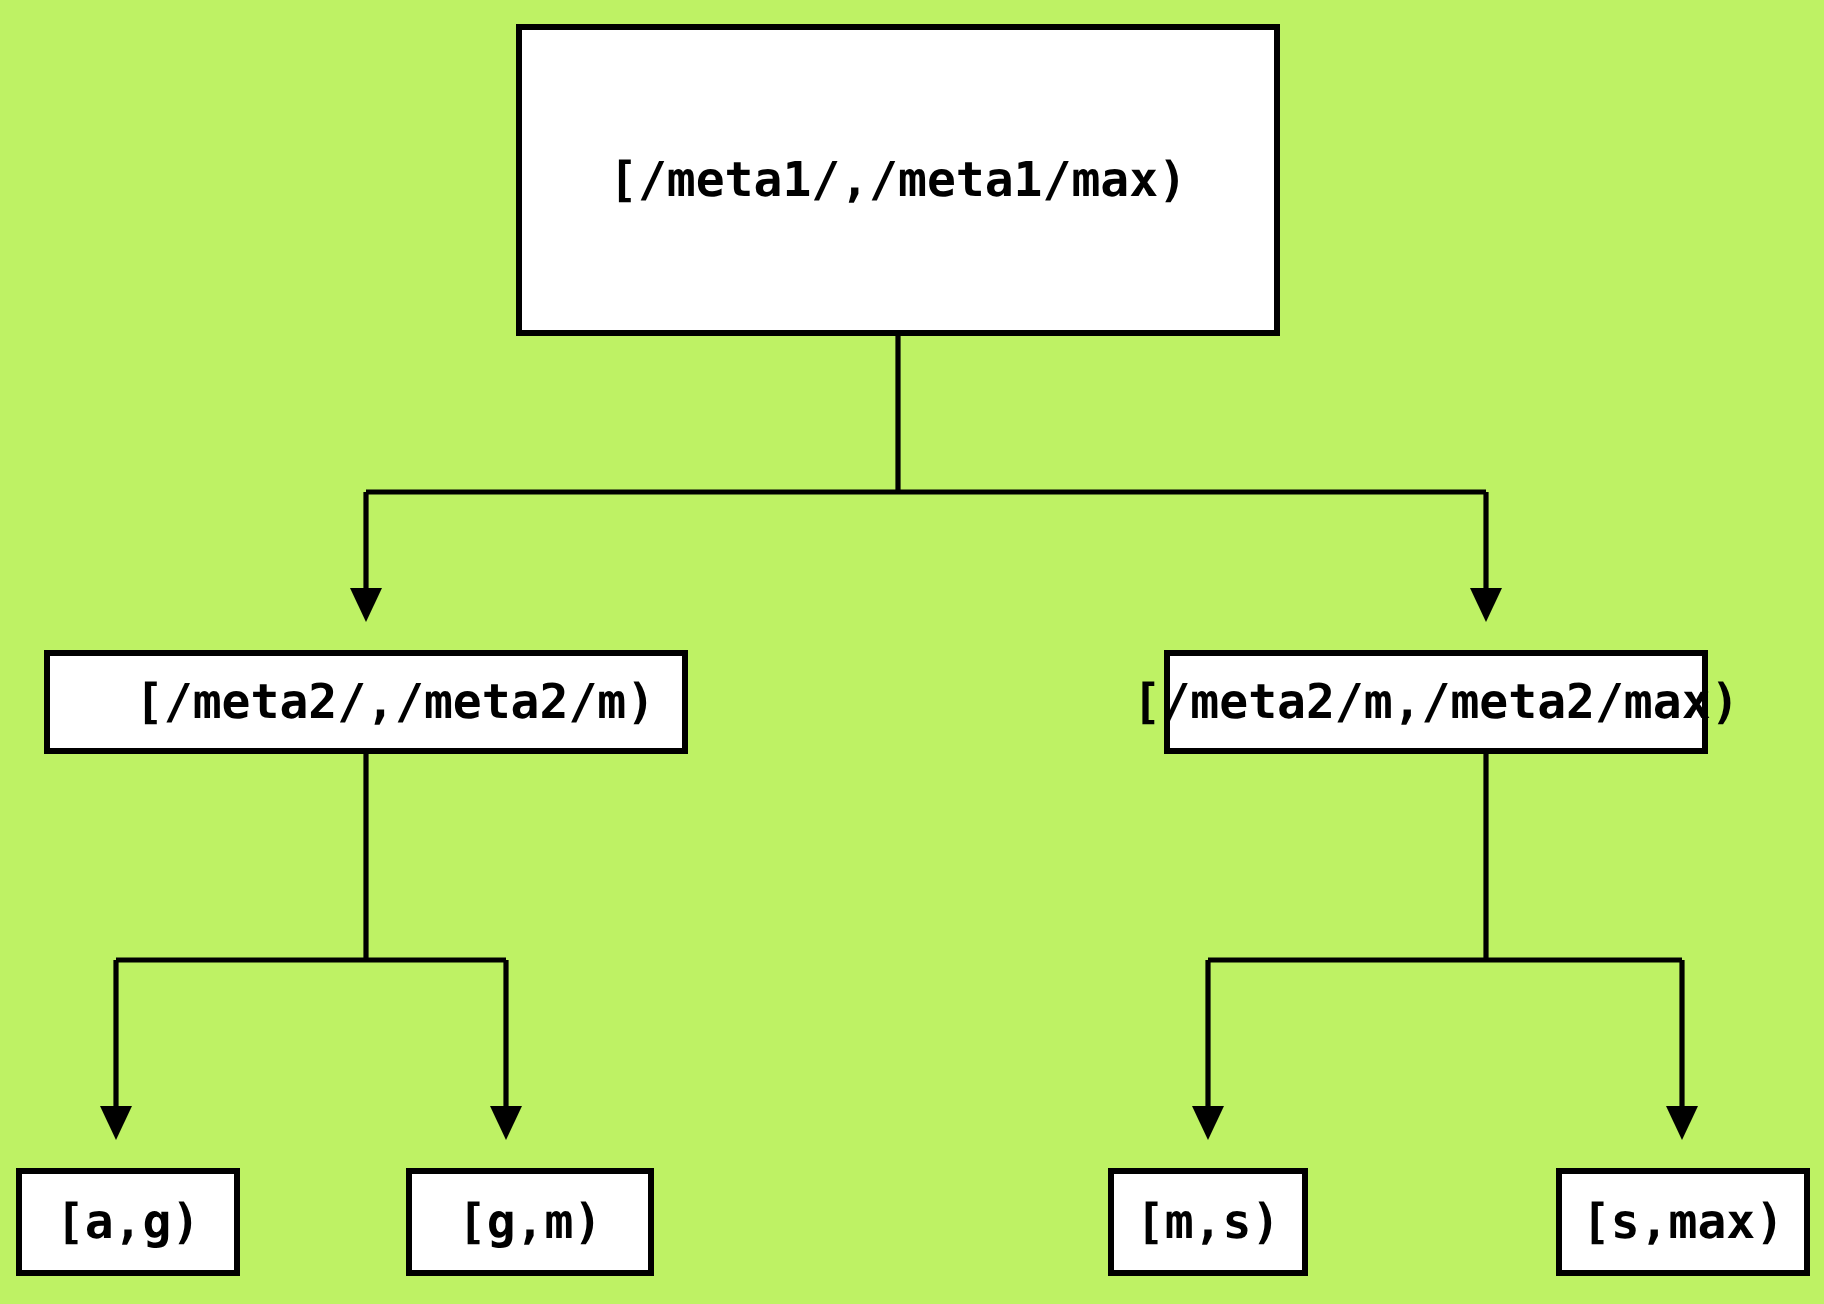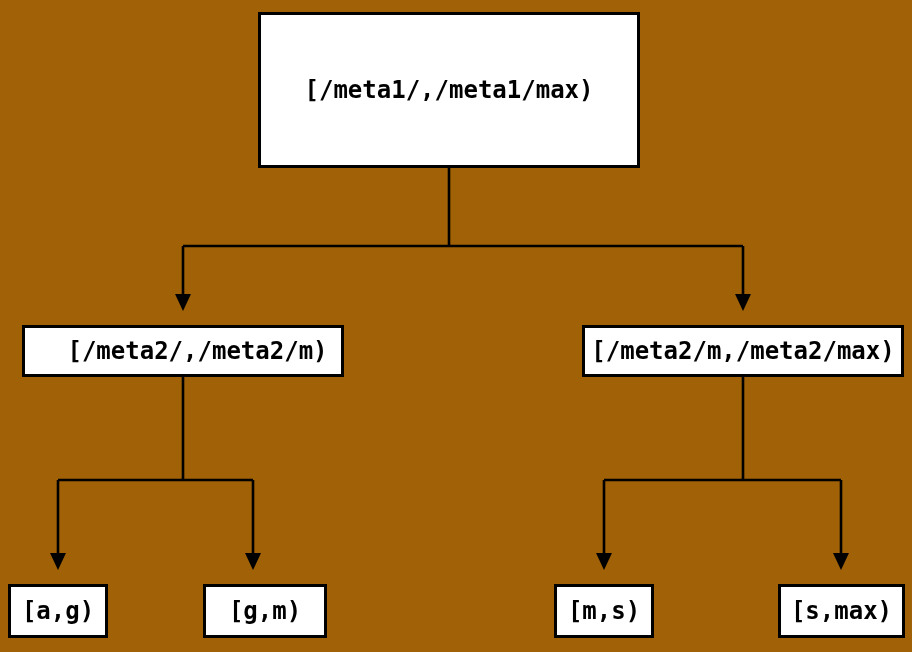--- a/index.html
+++ b/index.html
@@ -4,21 +4,21 @@
 <style>
   html, body {
     margin: 0;
     padding: 0;
     background: #ffffff;
   }
   .canvas {
     position: relative;
     width: 912px;
     height: 652px;
-    background: #a16207;
+    background: #bef264;
     font-family: "DejaVu Sans Mono", "Liberation Mono", monospace;
     overflow: hidden;
   }
   .edges {
     position: absolute;
     left: 0;
     top: 0;
     width: 912px;
     height: 652px;
   }
@@ -31,22 +31,22 @@
     display: flex;
     align-items: center;
     justify-content: center;
     font-size: 24px;
     font-weight: bold;
     white-space: nowrap;
     text-align: center;
   }
   .node-root   { left: 258px; top: 12px;  width: 382px; height: 156px; }
   .node-l2a    { left: 22px;  top: 325px; width: 322px; height: 52px; padding-left: 29px; }
-  .node-l2b    { left: 582px; top: 325px; width: 322px; height: 52px; }
-  .node-leaf1  { left: 8px;   top: 584px; width: 100px; height: 54px; }
+  .node-l2b    { left: 582px; top: 325px; width: 272px; height: 52px; }
+  .node-leaf1  { left: 8px;   top: 584px; width: 112px; height: 54px; }
   .node-leaf2  { left: 203px; top: 584px; width: 124px; height: 54px; }
   .node-leaf3  { left: 554px; top: 584px; width: 100px; height: 54px; }
   .node-leaf4  { left: 778px; top: 584px; width: 127px; height: 54px; }
 </style>
 </head>
 <body>
 
 <div class="canvas">
 
   <svg class="edges" viewBox="0 0 912 652" xmlns="http://www.w3.org/2000/svg" fill="none">

